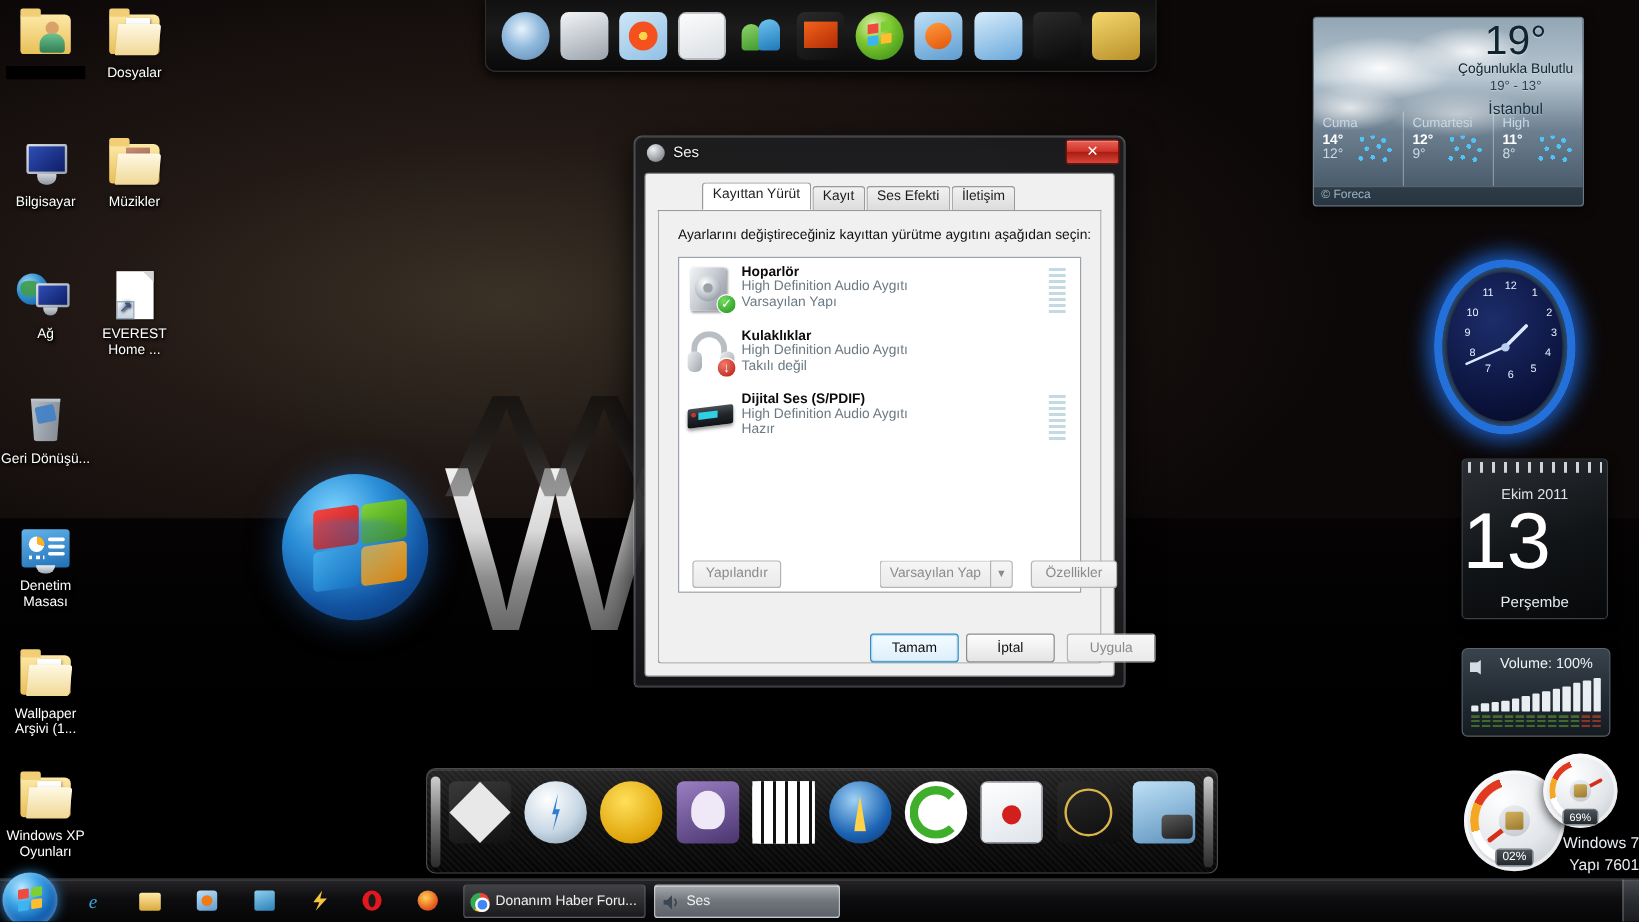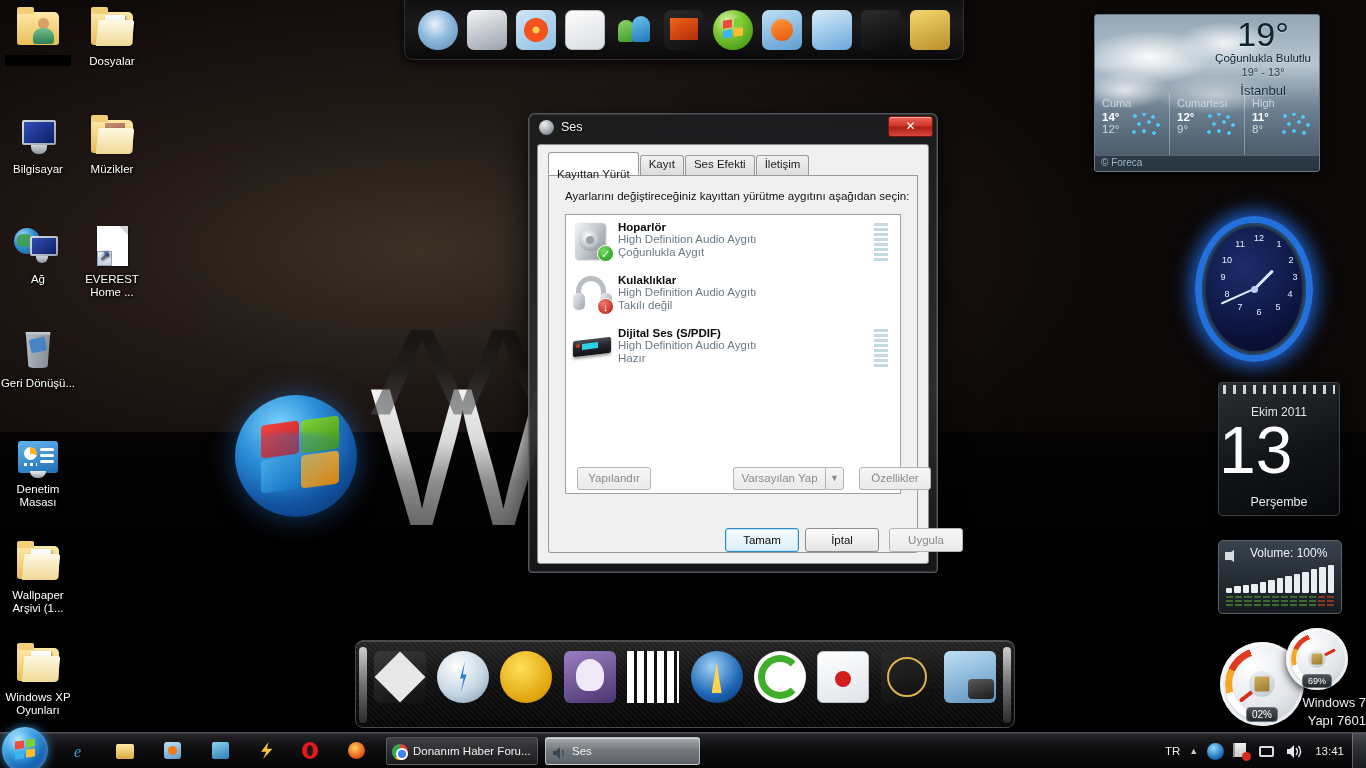--- a/index.html
+++ b/index.html
@@ -252,21 +252,21 @@
   }
   #sd-body {
     position: absolute; left: 8px; right: 8px; top: 30px; bottom: 8px;
     background: #f0f0f0; border: 1px solid #8b8b8b; border-radius: 3px;
   }
   #sd-tabs { position: absolute; left: 10px; top: 10px; right: 10px; height: 21px; display: flex; align-items: flex-end;
     border-bottom: 1px solid #9a9a9a; }
   .sd-tab { height: 20px; padding: 2px 8px 0; font-size: 11.5px; color: #1c1c1c;
     background: linear-gradient(180deg,#f2f2f2,#dcdcdc); border: 1px solid #9a9a9a; border-bottom: none;
     border-radius: 3px 3px 0 0; margin-right: 1px; }
-  .sd-tab.active { height: 23px; background: #fff; border-bottom: 1px solid #fff; position: relative; z-index: 2; padding-top: 15px; }
+  .sd-tab.active { height: 23px; background: #fff; border-bottom: 1px solid #fff; position: relative; z-index: 2; padding-top: 3px; margin-left: 37px; }
   #sd-pane { position: absolute; left: 10px; right: 10px; top: 31px; bottom: 10px;
     background: #f0f0f0; border: 1px solid #9a9a9a; border-top: none; border-radius: 0 0 3px 3px; }
   #sd-instr { position: absolute; left: 16px; top: 14px; font-size: 11.5px; color: #111; }
   #sd-list { position: absolute; left: 16px; right: 16px; top: 38px; height: 280px;
     background: #fff; border: 1px solid #9aa3ab; }
   .dev { position: relative; height: 53px; padding: 6px 0 0 52px; }
   .dev .dname { font-size: 11.5px; font-weight: bold; color: #0b0b0b; }
   .dev .dsub { font-size: 11.5px; color: #6b7a84; line-height: 13px; }
   .dev .dico { position: absolute; left: 6px; top: 6px; width: 40px; height: 40px; }
   .dev .vu { position: absolute; right: 12px; top: 8px; width: 14px; height: 40px;
@@ -677,21 +677,21 @@
         <div class="dev">
           <div class="dico">
             <div class="spk-ico">
                 <div class="cab"></div>
                 <div class="drv"></div>
               </div>
             <span class="badge ok">✓</span>
           </div>
           <div class="dname">Hoparlör</div>
           <div class="dsub">High Definition Audio Aygıtı</div>
-          <div class="dsub">Çoğunlukla Aygıt</div>
+          <div class="dsub">Varsayılan Yapı</div>
           <div class="vu"></div>
         </div>
 
         <div class="dev">
           <div class="dico">
             <div class="hp-ico">
                 <div class="band"></div>
                 <div class="cup cl"></div>
                 <div class="cup cr"></div>
               </div>
@@ -770,34 +770,14 @@
     <span>Donanım Haber Foru...</span>
   </div>
   <div class="tb-btn active" style="left:545px;width:155px">
     <span class="ti"><svg viewBox="0 0 16 16">
           <polygon points="2,6 5,6 9,2 9,14 5,10 2,10" fill="#3a4652"></polygon>
           <path d="M11 5 q3 3 0 6" stroke="#3a4652" stroke-width="1.4" fill="none"></path>
         </svg></span>
     <span>Ses</span>
   </div>
 
-  <div id="tray">
-    <span>TR</span>
-    <span style="font-size:9px;color:#c8c8c8">▲</span>
-    <span class="tico">
-        <span style="display:block;width:17px;height:17px;border-radius:50%;background:radial-gradient(circle at 38% 30%,#8fd9ff,#1b6fb5 65%,#0c3f72 100%)"></span>
-      </span>
-    <span class="tico">
-      <span style="display:block;width:13px;height:14px;background:linear-gradient(180deg,#f2f2f2,#c6c6c6);border-left:2px solid #9a9a9a"></span>
-      <span style="position:absolute;right:-1px;bottom:-1px;width:9px;height:9px;border-radius:50%;background:#d32b1e"></span>
-      </span>
-    <span class="tico">
-      <span style="display:block;width:15px;height:11px;margin-top:3px;border:2px solid #d6dde3;border-radius:2px"></span>
-      </span>
-    <span class="tico"><svg viewBox="0 0 17 17" width="17" height="17">
-          <polygon points="2,6 5,6 9,2 9,15 5,11 2,11" fill="#e2e8ee"></polygon>
-          <path d="M11 5 q3 3.5 0 7" stroke="#e2e8ee" stroke-width="1.4" fill="none"></path>
-          <path d="M13.4 3 q4.5 5.5 0 11" stroke="#e2e8ee" stroke-width="1.4" fill="none"></path>
-        </svg></span>
-    <span style="margin-left:4px">13:41</span>
-  </div>
   <div id="showdesk"></div>
 </div>
 
 </body></html>

